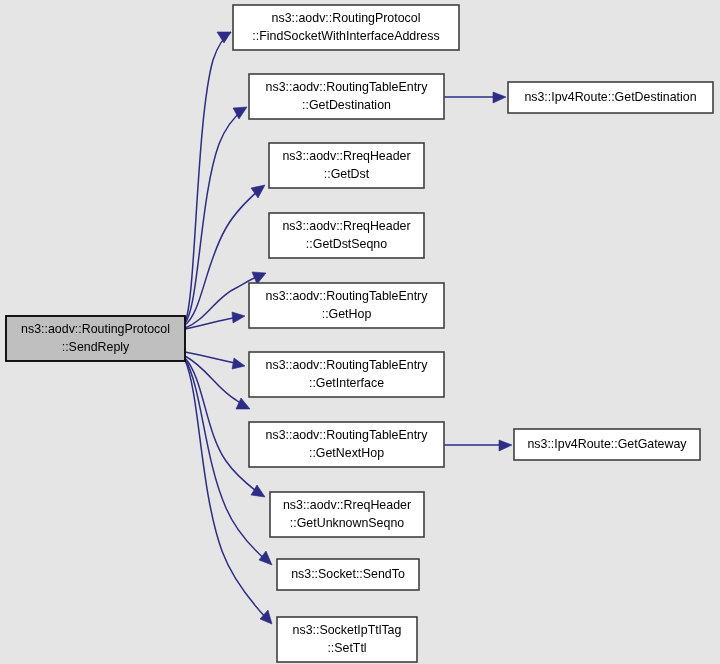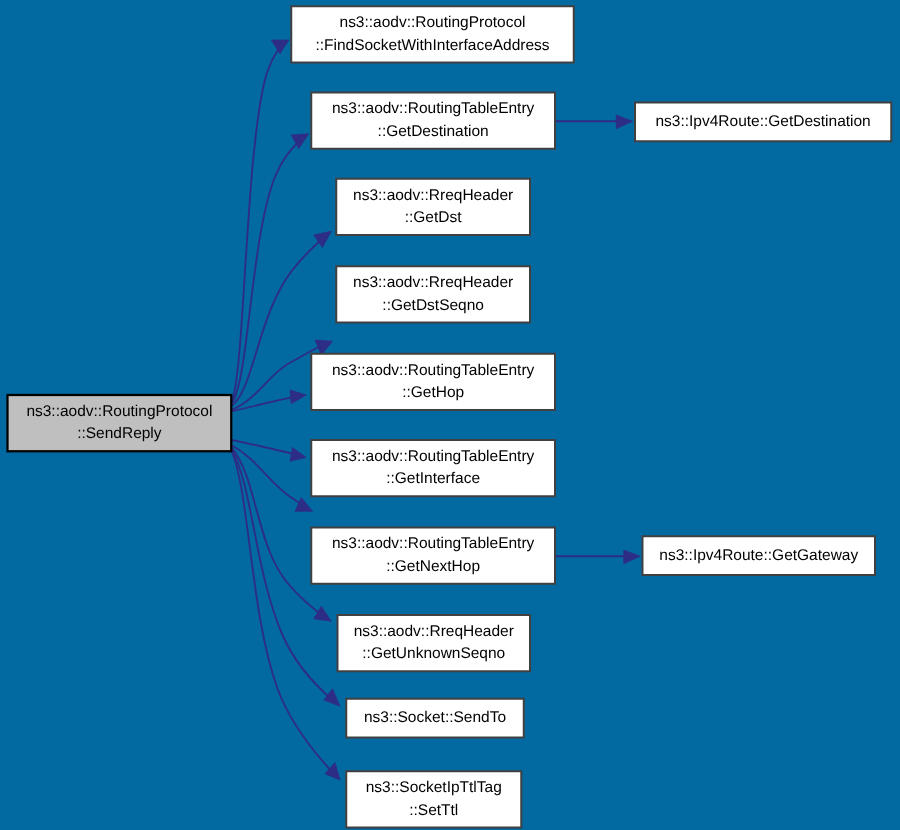--- a/index.html
+++ b/index.html
@@ -10,21 +10,21 @@
   body {
     width: 720px;
     height: 664px;
     font-family: "Liberation Sans", sans-serif;
     overflow: hidden;
   }
   #graph-root {
     position: relative;
     width: 720px;
     height: 664px;
-    background: #0369a1;
+    background: #e5e5e5;
   }
   svg#callgraph {
     display: block;
     width: 720px;
     height: 664px;
   }
   .node-box {
     fill: #ffffff;
     stroke: #404040;
     stroke-width: 1.6;

